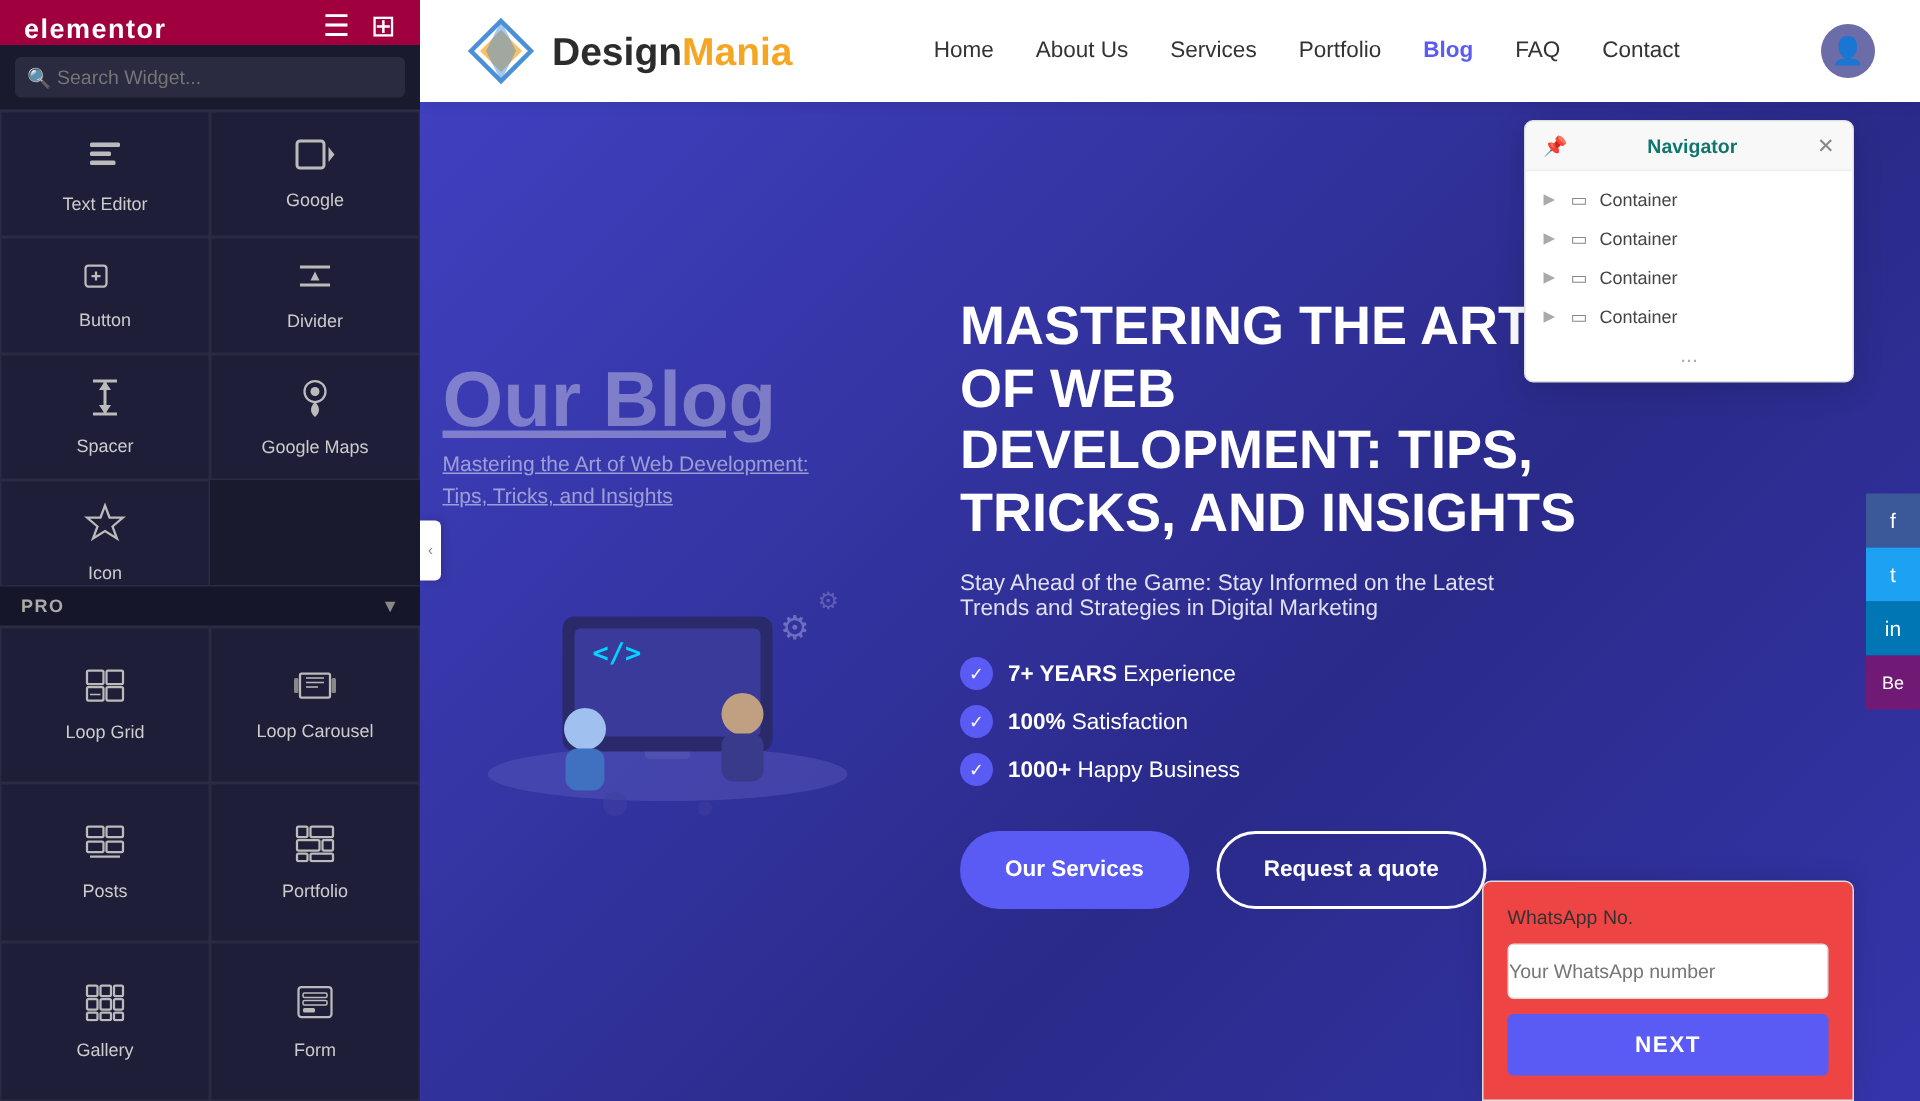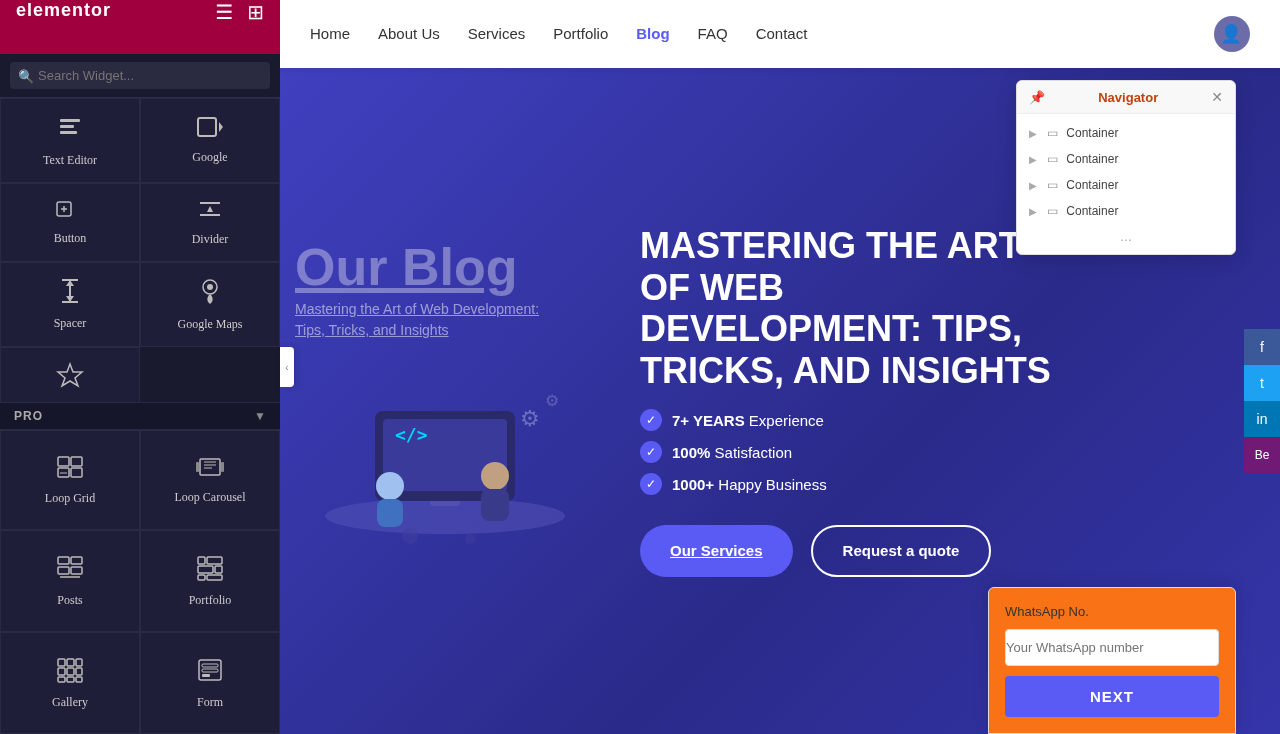--- a/index.html
+++ b/index.html
@@ -9,23 +9,23 @@
     .sidebar {
       width: 280px;
       height: 734px;
       background: #1a1a2e;
       display: flex;
       flex-direction: column;
       flex-shrink: 0;
     }
     .sidebar-header {
       background: #a0003e;
-      height: 54px;
-      display: flex;
-      align-items: flex-start;
+      height: 30px;
+      display: flex;
+      align-items: flex-end;
       justify-content: space-between;
       padding: 0 16px;
     }
     .sidebar-header-title {
       color: #fff;
       font-size: 18px;
       font-weight: 600;
       letter-spacing: 1px;
     }
     .sidebar-header-icon {
@@ -72,21 +72,20 @@
       align-items: center;
       justify-content: center;
       padding: 14px 10px;
       border: 1px solid #2a2a42;
       color: #ccc;
       font-size: 12px;
       cursor: pointer;
       background: #1e1e38;
       gap: 6px;
       transition: background 0.2s;
-      font-family: Liberation Serif, serif;
     }
     .widget-icon {
       font-size: 22px;
       color: #bbb;
     }
     .pro-section {
       display: flex;
       align-items: flex-start;
       justify-content: space-between;
       padding: 6px 14px;
@@ -261,21 +260,20 @@
       background: #5a5af5;
       color: #fff;
       border: none;
       border-radius: 50px;
       padding: 14px 30px;
       font-size: 15px;
       font-weight: 600;
       cursor: pointer;
       line-height: 1.3;
       text-align: right;
-      text-decoration: underline;
     }
     .btn-quote {
       background: transparent;
       color: #fff;
       border: 2px solid #fff;
       border-radius: 50px;
       padding: 14px 30px;
       font-size: 15px;
       font-weight: 600;
       cursor: pointer;
@@ -325,21 +323,21 @@
       display: flex;
       align-items: center;
       justify-content: space-between;
       padding: 8px 12px;
       border-bottom: 1px solid #eee;
       background: #f8f8f8;
     }
     .navigator-title {
       font-size: 13px;
       font-weight: 600;
-      color: #c2410c;
+      color: #0f766e;
     }
     .nav-close { color: #888; font-size: 14px; cursor: pointer; }
     .navigator-items {
       padding: 6px 0;
     }
     .nav-item {
       display: flex;
       align-items: center;
       gap: 8px;
       padding: 6px 12px;
@@ -363,21 +361,21 @@
       font-size: 14px;
       padding: 4px 0;
     }
 
     
     .whatsapp-panel {
       position: absolute;
       bottom: 0;
       right: 44px;
       width: 248px;
-      background: #f97316;
+      background: #ef4444;
       border: 1px solid #ddd;
       border-radius: 6px 6px 0 0;
       box-shadow: 0 -2px 16px rgba(0,0,0,0.12);
       z-index: 20;
       padding: 16px;
     }
     .wa-label {
       font-size: 13px;
       color: #333;
       font-weight: 500;
@@ -615,20 +613,31 @@
       <span>Form</span>
     </div>
   </div>
 </div>
 
 <div class="collapse-handle">‹</div>
 
 <div class="main-content">
 
   <div class="top-nav">
+    <div class="logo">
+
+      <svg class="logo-icon" viewBox="0 0 48 48" fill="none">
+        <polygon points="24,4 44,24 24,44 4,24" fill="none" stroke="#4a90d9" stroke-width="3"></polygon>
+        <polygon points="24,10 38,24 24,38 10,24" fill="#f5a623" opacity="0.7"></polygon>
+        <polygon points="24,4 34,24 24,44 14,24" fill="#4a90d9" opacity="0.5"></polygon>
+      </svg>
+      <div class="logo-text">
+        <span class="design">Design</span><span class="mania" style="color:#f5a623;">Mania</span>
+      </div>
+    </div>
     <ul class="nav-links">
       <li><a href="#">Home</a></li>
       <li><a href="#">About Us</a></li>
       <li><a href="#">Services</a></li>
       <li><a href="#">Portfolio</a></li>
       <li><a href="#" class="active">Blog</a></li>
       <li><a href="#">FAQ</a></li>
       <li><a href="#">Contact</a></li>
     </ul>
     <div class="nav-avatar">👤</div>
@@ -665,20 +674,21 @@
           <text x="250" y="75" font-size="16" fill="#8888cc" opacity="0.5">⚙</text>
 
           <circle cx="115" cy="205" r="8" fill="#4040a0" opacity="0.5"></circle>
           <circle cx="175" cy="208" r="5" fill="#4040a0" opacity="0.4"></circle>
         </svg>
       </div>
     </div>
 
     <div class="hero-right">
       <h1 class="hero-title">MASTERING THE ART OF WEB DEVELOPMENT: TIPS, TRICKS, AND INSIGHTS</h1>
+      <p class="hero-desc">Stay Ahead of the Game: Stay Informed on the Latest Trends and Strategies in Digital Marketing</p>
       <div class="hero-stats">
         <div class="hero-stat">
           <div class="check-icon">✓</div>
           <span><strong>7+ YEARS</strong> <span>Experience</span></span>
         </div>
         <div class="hero-stat">
           <div class="check-icon">✓</div>
           <span><strong>100%</strong> <span>Satisfaction</span></span>
         </div>
         <div class="hero-stat">

